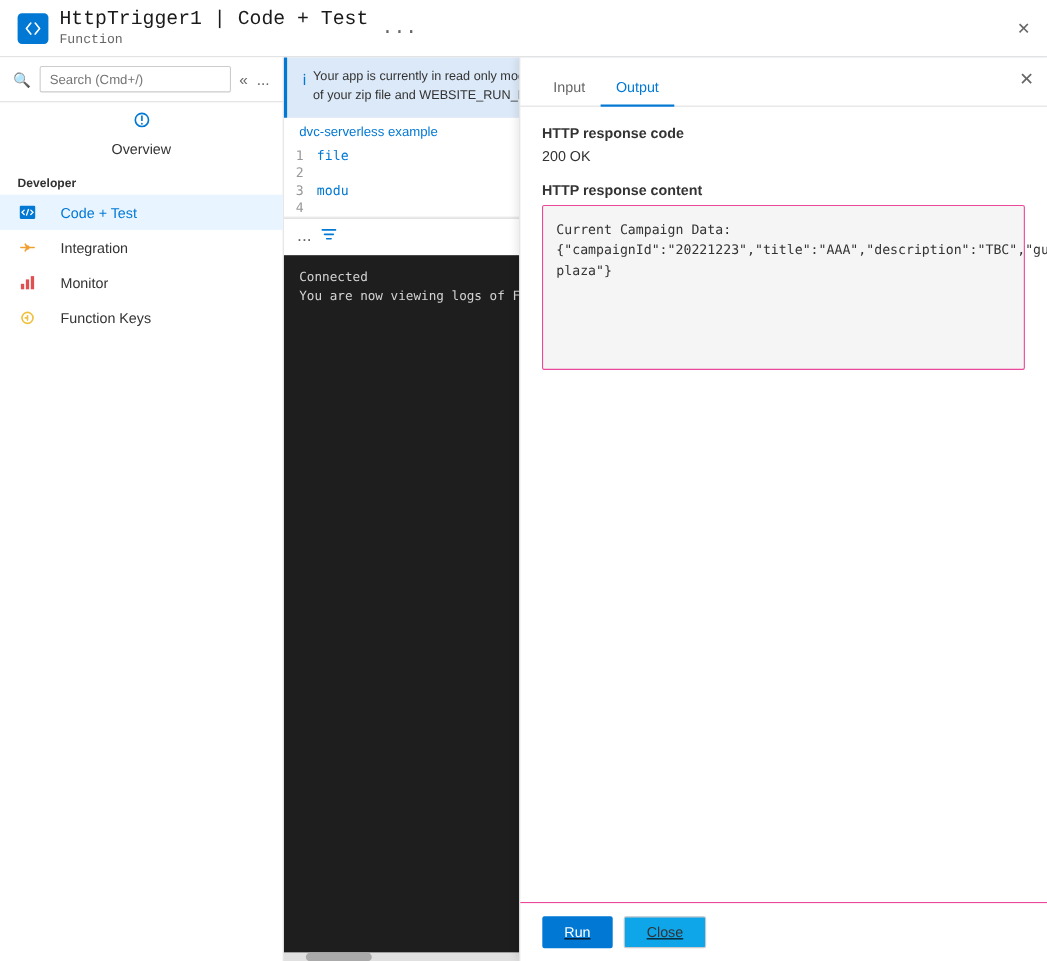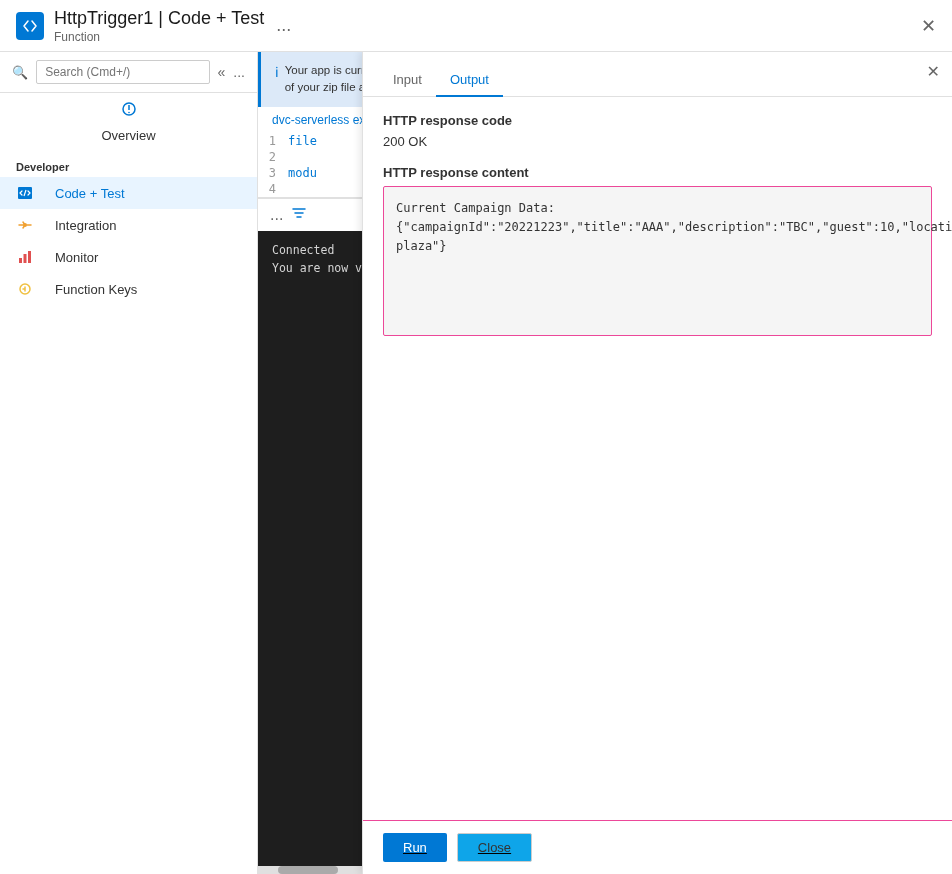--- a/index.html
+++ b/index.html
@@ -1,21 +1,21 @@
 <!DOCTYPE html>
 <html><head>
   <meta charset="utf-8">
   <style>
     * { box-sizing: border-box; margin: 0; padding: 0; }
     body { font-family: 'Segoe UI', Arial, sans-serif; font-size: 13px; background: #f3f3f3; width: 952px; height: 874px; overflow: hidden; display: flex; flex-direction: column; }
 
     
     .title-bar {
       display: flex; align-items: center; background: #fff; padding: 8px 16px;
-      border-bottom: 1px solid #e0e0e0; height: 52px; flex-shrink: 0;
+      border-bottom: 1px solid #e0e0e0; height: 52px; flex-shrink: 0; font-family: Liberation Mono, monospace;
     }
     .title-bar-icon { width: 28px; height: 28px; background: #0078d4; border-radius: 4px; display: flex; align-items: center; justify-content: center; margin-right: 10px; flex-shrink: 0; }
     .title-bar-icon svg { fill: #fff; }
     .title-bar-title { font-size: 18px; font-weight: 400; color: #1a1a1a; }
     .title-bar-subtitle { font-size: 12px; color: #666; margin-top: 1px; }
     .title-bar-left { display: flex; align-items: center; flex: 1; }
     .title-bar-text { display: flex; flex-direction: column; }
     .title-bar-dots { color: #666; font-size: 18px; margin-left: 12px; cursor: pointer; }
     .title-bar-close { font-size: 18px; color: #666; cursor: pointer; margin-left: auto; }
 
@@ -64,21 +64,21 @@
 
     
     .terminal { background: #1e1e1e; color: #d4d4d4; font-family: 'Consolas', monospace; font-size: 11.5px; padding: 10px 14px; flex: 1; overflow-y: auto; line-height: 1.6; }
 
     
     .scrollbar-track { height: 8px; background: #e0e0e0; position: relative; }
     .scrollbar-thumb { height: 8px; width: 60px; background: #aaa; border-radius: 4px; position: absolute; left: 20px; }
 
     
     .panel-overlay {
-      position: absolute; top: 0; right: 0; bottom: 0; width: 590px;
+      position: absolute; top: 0; right: 0; bottom: 0; width: 480px;
       background: #fff; border-left: 1px solid #e0e0e0;
       display: flex; flex-direction: column; z-index: 10;
       box-shadow: -2px 0 8px rgba(0,0,0,0.1);
     }
     .panel-header { display: flex; align-items: center; padding: 12px 16px 0; border-bottom: 1px solid #e0e0e0; position: relative; }
     .panel-tab { padding: 8px 14px; font-size: 13px; cursor: pointer; color: #666; border-bottom: 2px solid transparent; margin-bottom: -1px; }
     .panel-tab.active { color: #0078d4; border-bottom: 2px solid #0078d4; font-weight: 500; }
     .panel-close { position: absolute; right: 12px; top: 10px; cursor: pointer; color: #666; font-size: 16px; }
     .panel-body { padding: 16px 20px; flex: 1; overflow-y: auto; }
     .panel-section-title { font-size: 13px; font-weight: 600; color: #333; margin-bottom: 6px; }

